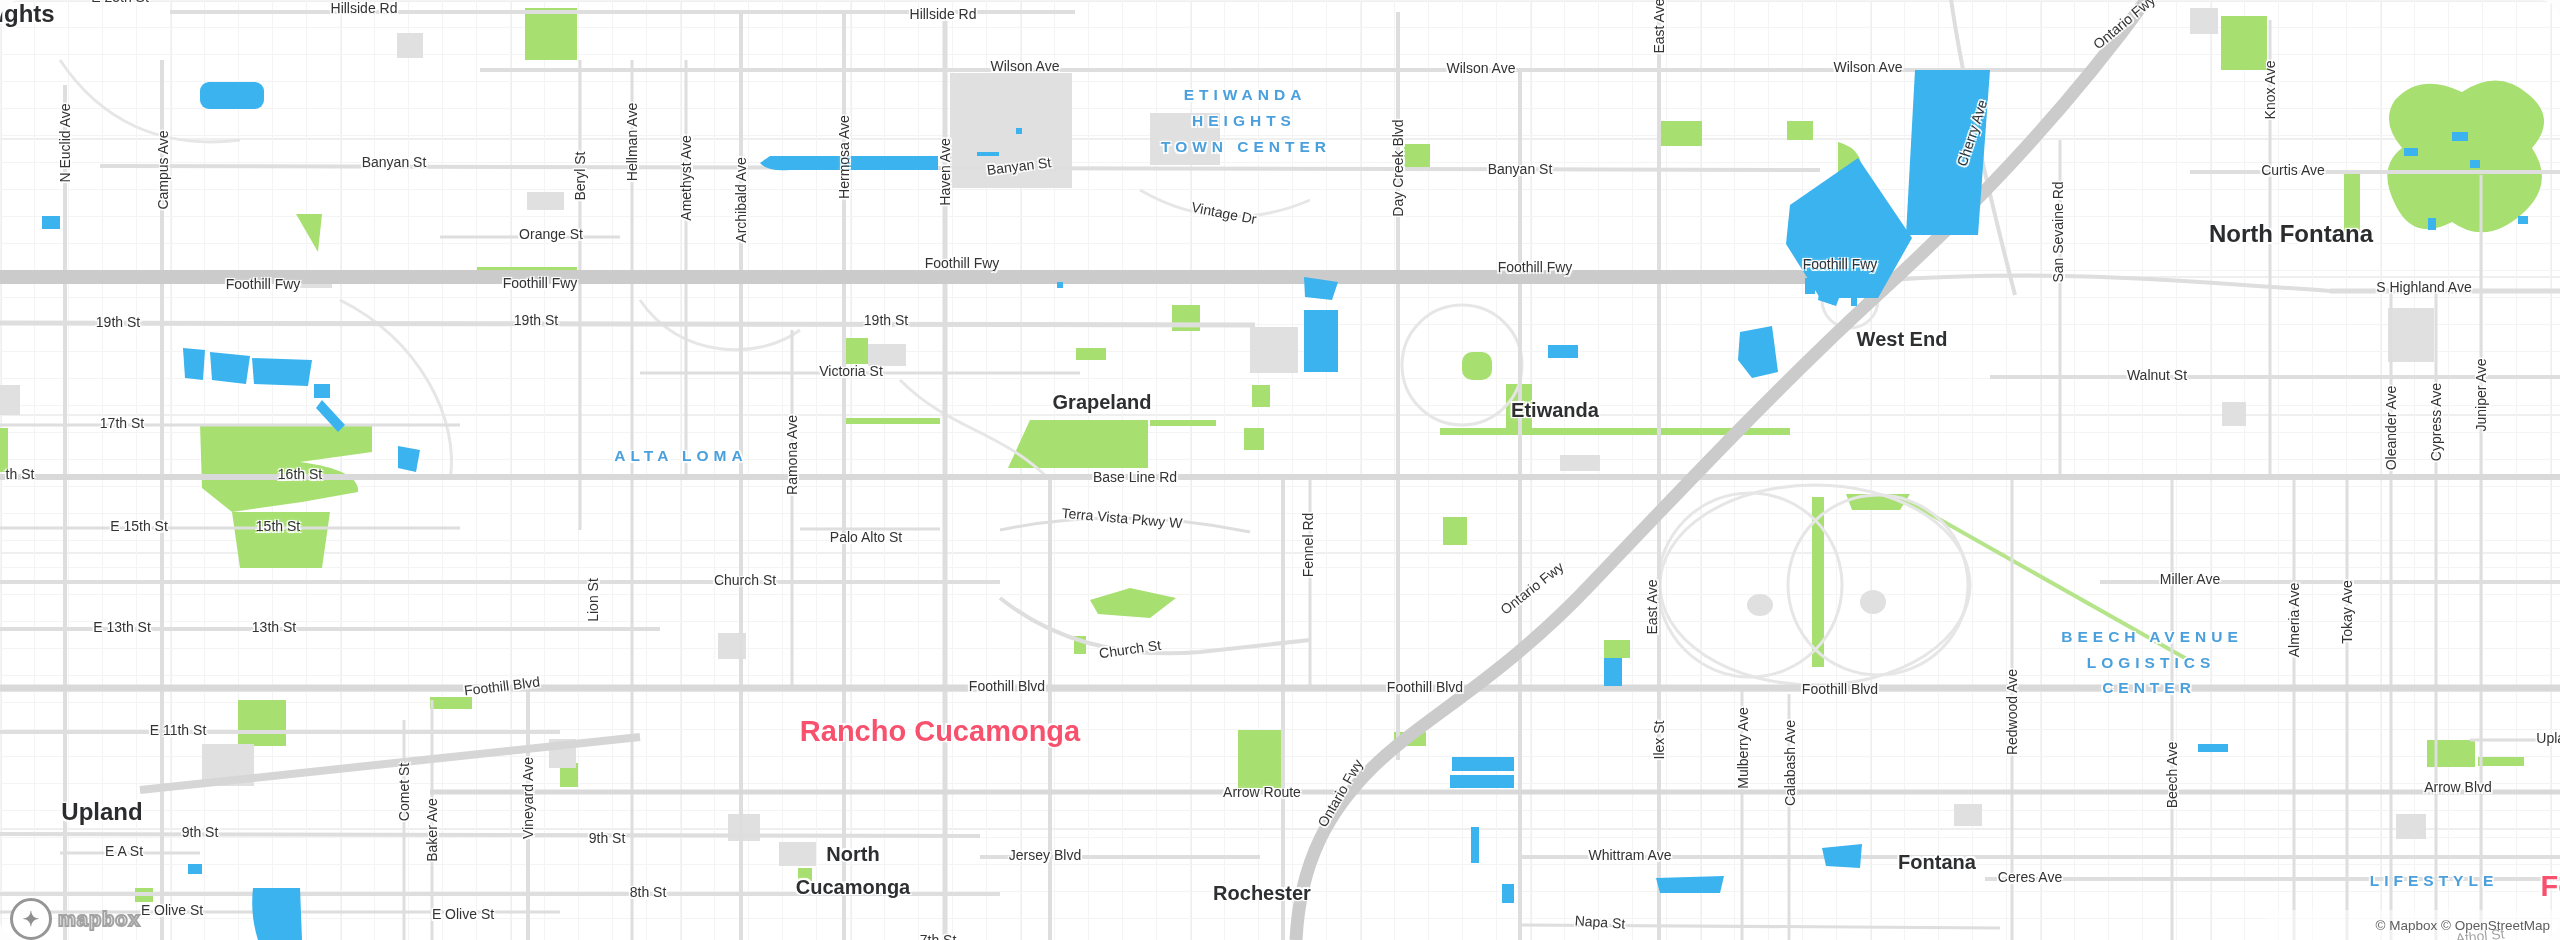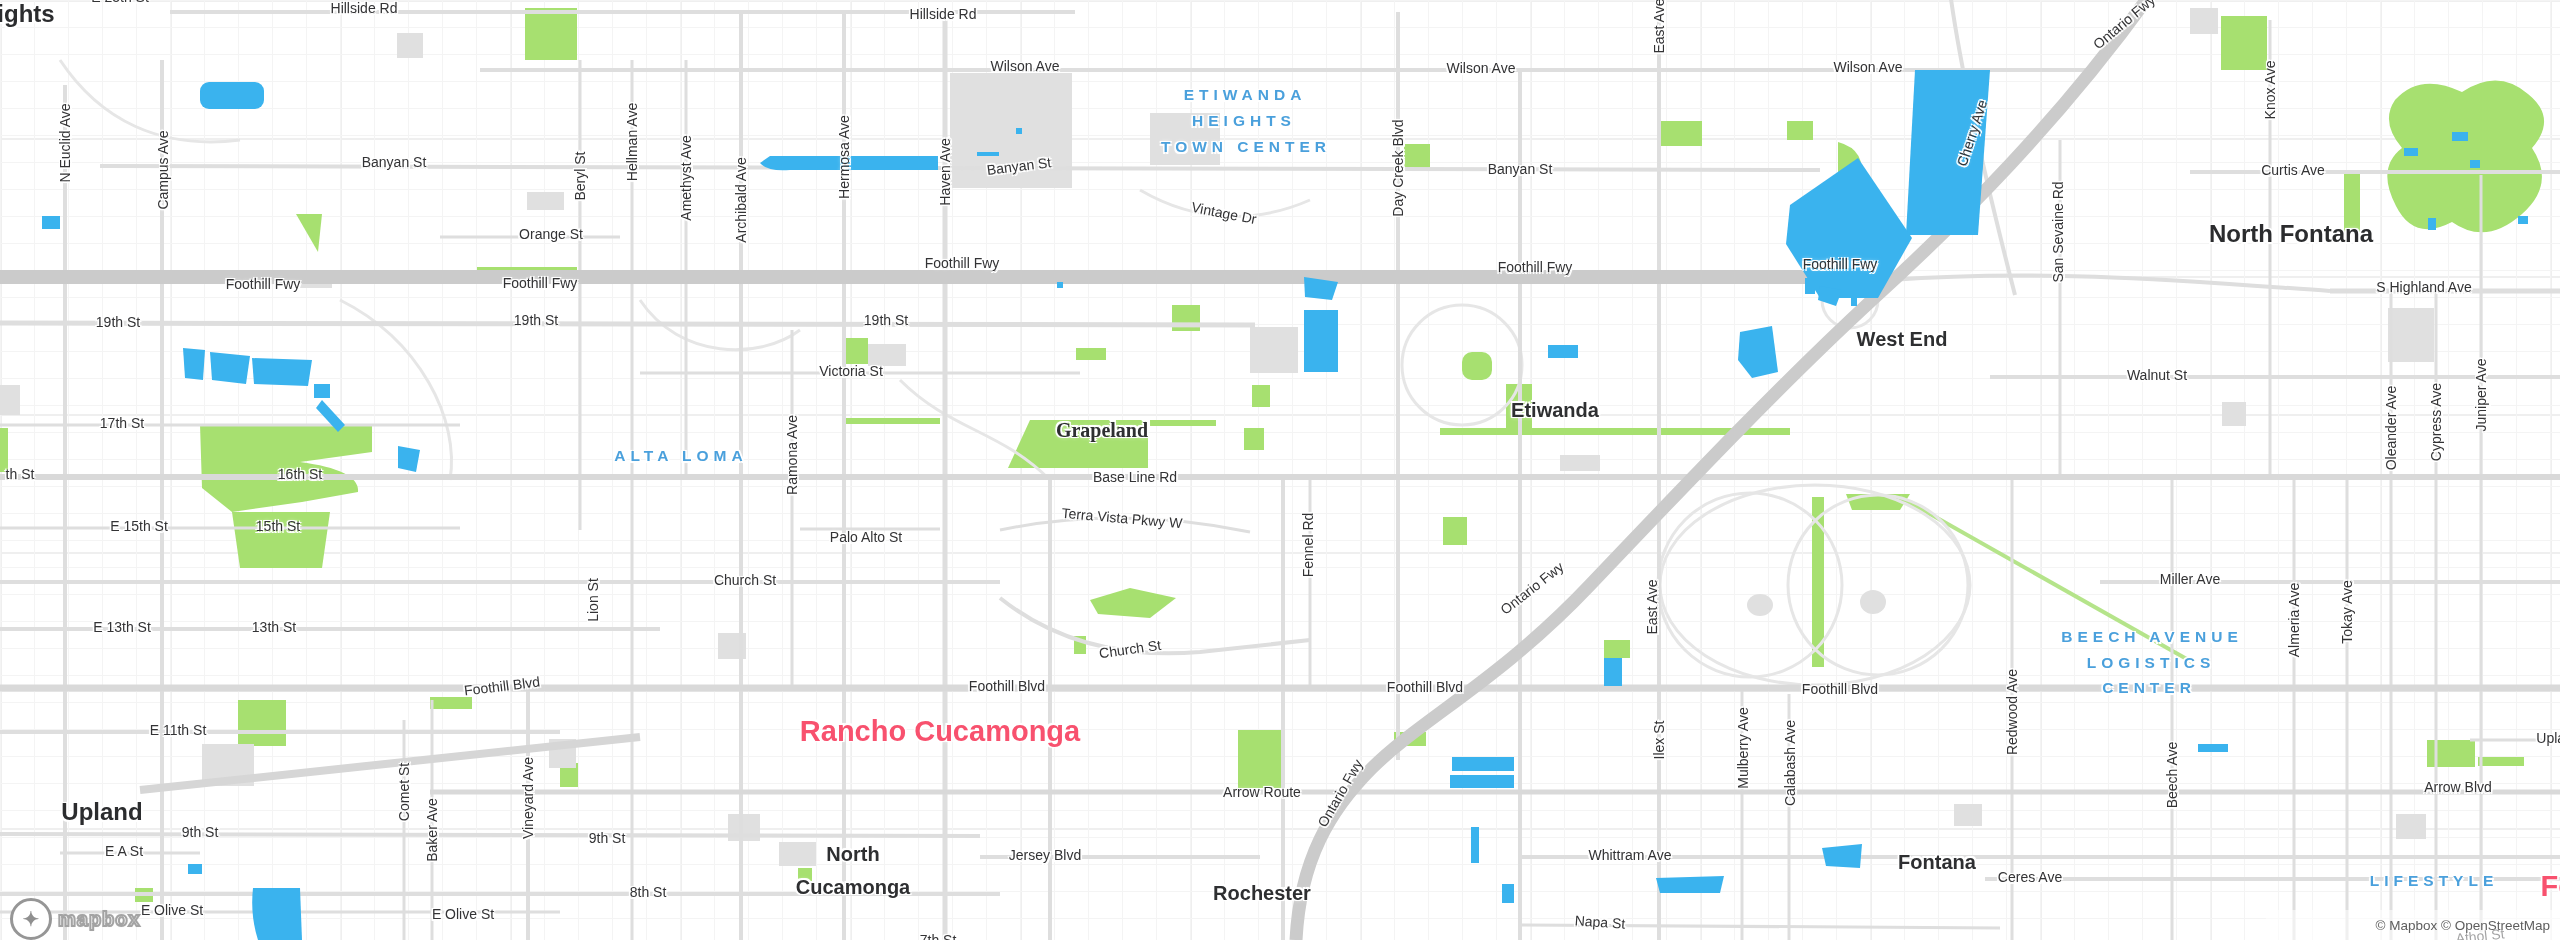--- a/index.html
+++ b/index.html
@@ -5,21 +5,21 @@
   html,body{margin:0;padding:0;}
   body{width:2560px;height:940px;overflow:hidden;position:relative;
        font-family:"Liberation Sans", sans-serif;background:#fdfdfd;}
   #map{position:absolute;left:0;top:0;width:2560px;height:940px;overflow:hidden;
        background-color:#ffffff;
        background-image:
          linear-gradient(#f4f4f4 1.5px, transparent 1.5px),
          linear-gradient(90deg,#f4f4f4 1.5px, transparent 1.5px),
          linear-gradient(#efefef 2px, transparent 2px),
          linear-gradient(90deg,#efefef 2px, transparent 2px);
-       background-size:34px 27px,34px 27px,170px 138px,170px 138px;}
+       background-size:34px 27px,34px 27px,170px 138px,170px 138px;border-radius:21px;}
   svg{position:absolute;left:0;top:0;}
   #labels{position:absolute;left:0;top:0;width:100%;height:100%;pointer-events:none;}
   .lbl{position:absolute;transform:translate(-50%,-50%);white-space:nowrap;
        text-shadow:-1.5px -1.5px 0 #fff,1.5px -1.5px 0 #fff,-1.5px 1.5px 0 #fff,
                    1.5px 1.5px 0 #fff,0 0 4px #fff;}
   .st{font-size:14px;font-weight:500;color:#333335;}
   .city{font-size:20px;font-weight:600;color:#2e2f31;}
   .cityxl{font-size:24px;font-weight:700;color:#2b2c2e;}
   .pink{font-size:29px;font-weight:700;color:#f8516e;}
   .area{font-size:15.5px;font-weight:600;color:#4aa0dc;letter-spacing:5px;}
@@ -255,21 +255,21 @@
       <div class="lbl st" style="left: 1535px; top: 267px; transform: translate(-50%, -50%);">Foothill Fwy</div>
       <div class="lbl st" style="left: 1840px; top: 264px; transform: translate(-50%, -50%);">Foothill Fwy</div>
       <div class="lbl st" style="left: 2424px; top: 287px; transform: translate(-50%, -50%);">S Highland Ave</div>
       <div class="lbl st" style="left: 118px; top: 322px; transform: translate(-50%, -50%);">19th St</div>
       <div class="lbl st" style="left: 536px; top: 320px; transform: translate(-50%, -50%);">19th St</div>
       <div class="lbl st" style="left: 886px; top: 320px; transform: translate(-50%, -50%);">19th St</div>
       <div class="lbl st" style="left: 851px; top: 371px; transform: translate(-50%, -50%);">Victoria St</div>
       <div class="lbl st" style="left: 2157px; top: 375px; transform: translate(-50%, -50%);">Walnut St</div>
       <div class="lbl city" style="left: 1902px; top: 339px; transform: translate(-50%, -50%);">West End</div>
       <div class="lbl city" style="left: 1555px; top: 410px; transform: translate(-50%, -50%);">Etiwanda</div>
-      <div class="lbl city" style="left: 1102px; top: 430px; transform: translate(-50%, -50%); font-family: Liberation Serif, serif;">Grapeland</div>
+      <div class="lbl city" style="left: 1102px; top: 402px; transform: translate(-50%, -50%);">Grapeland</div>
       <div class="lbl area" style="left: 681px; top: 456px; transform: translate(-50%, -50%);">ALTA LOMA</div>
       <div class="lbl st" style="left: 1135px; top: 477px; transform: translate(-50%, -50%);">Base Line Rd</div>
       <div class="lbl st" style="left: 300px; top: 474px; transform: translate(-50%, -50%);">16th St</div>
       <div class="lbl st" style="left: 20px; top: 474px; transform: translate(-50%, -50%);">th St</div>
       <div class="lbl st" style="left: 139px; top: 526px; transform: translate(-50%, -50%);">E 15th St</div>
       <div class="lbl st" style="left: 278px; top: 526px; transform: translate(-50%, -50%);">15th St</div>
       <div class="lbl st" style="left: 866px; top: 527px; transform: translate(-50%, -50%); margin-top: 10px;">Palo Alto St</div>
       <div class="lbl st" style="left: 1122px; top: 518px; transform: translate(-50%, -50%) rotate(5deg);">Terra Vista Pkwy W</div>
       <div class="lbl st" style="left: 122px; top: 423px; transform: translate(-50%, -50%);">17th St</div>
       <div class="lbl st" style="left: 745px; top: 580px; transform: translate(-50%, -50%);">Church St</div>

